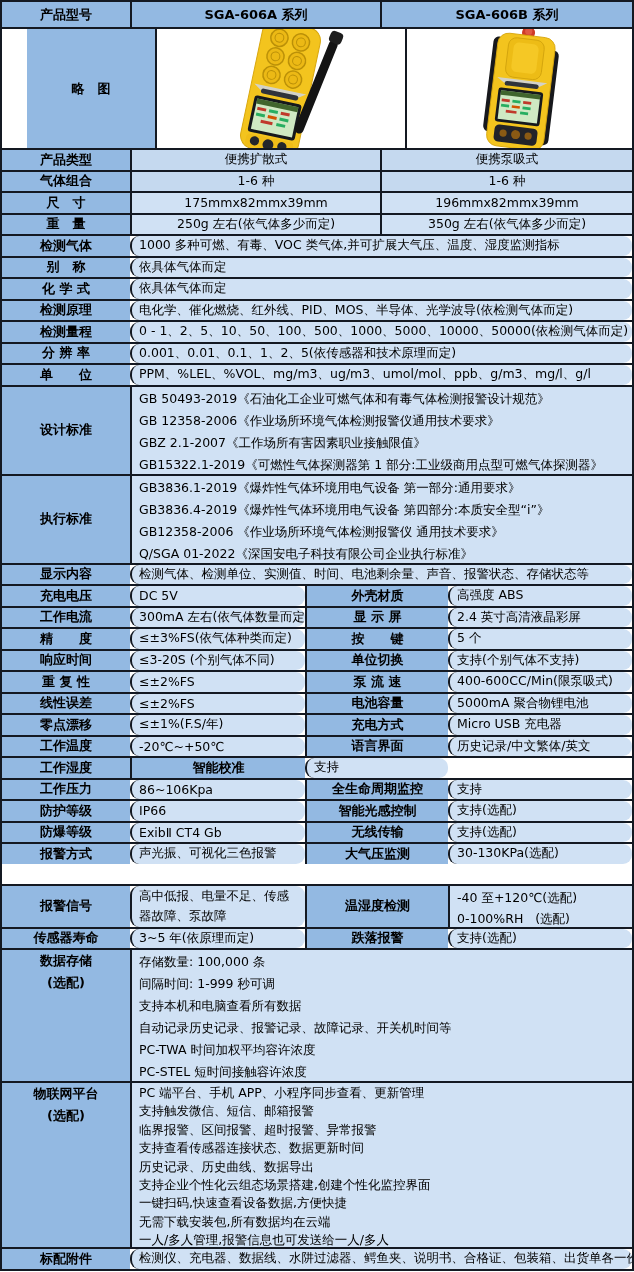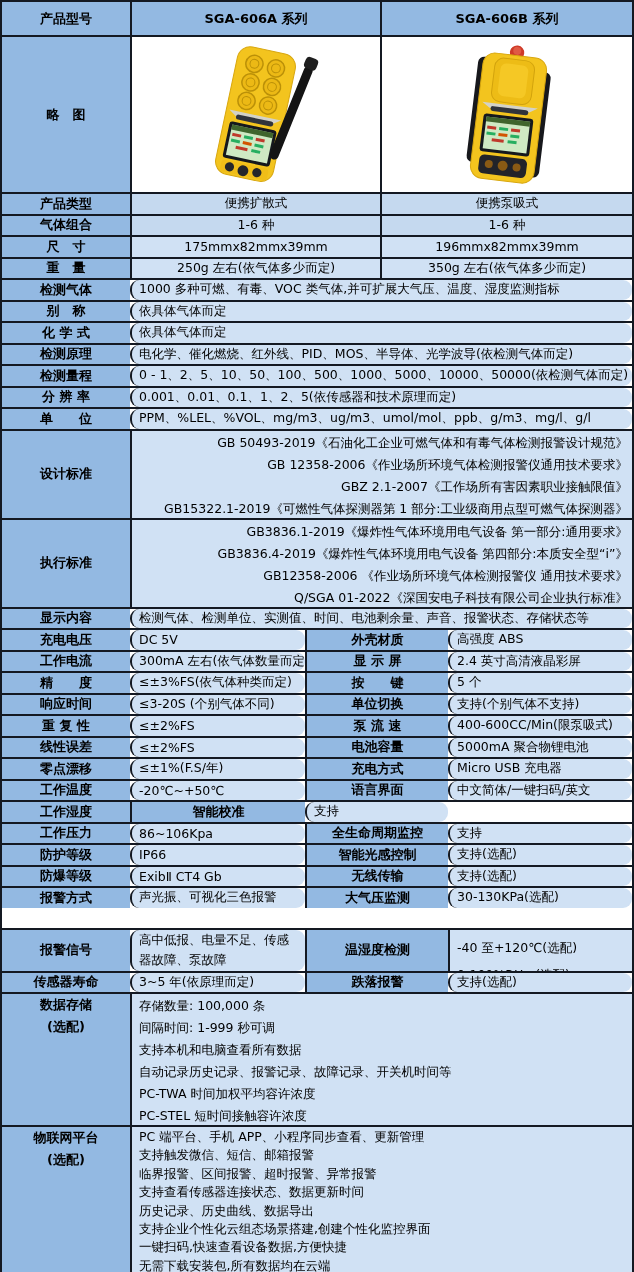--- a/index.html
+++ b/index.html
@@ -11,41 +11,41 @@
   *{box-sizing:border-box;}
   body{margin:0;background:#fff;width:634px;color:#000;
        font-family:"DejaVu Sans","Liberation Sans",sans-serif;}
   .tbl{width:634px;border:2px solid var(--bd);}
   .row{display:grid;}
   .row + .row{border-top:2px solid var(--bd);}
   .g1{grid-template-columns:128px 1fr;}
   .g2{grid-template-columns:128px 250px 1fr;}
   .g4{grid-template-columns:128px 175px 143px 1fr;}
   .r21{height:21.5px;}
-  .h25{height:33px;}
-  .h145{height:157px;}
+  .h25{height:25px;}
+  .h145{height:121px;padding-left:25px;}
   .h89{height:89px;}
   .h43{height:43px;margin-top:20px;}
   .h133{height:133px;}
   .h166{height:166px;}
   .c{display:flex;align-items:center;overflow:hidden;}
   .c + .c{border-left:2px solid var(--bd);}
   .lb{justify-content:center;background:var(--lbl);font-weight:bold;
       font-size:13px;text-align:center;white-space:pre;}
   .vc{justify-content:center;background:var(--val);font-size:12.5px;white-space:pre;}
   .va{justify-content:flex-start;padding-left:7px;padding-right:4px;
       background:var(--val);font-size:12.5px;white-space:pre;border-radius:9px;}
   .alt{background:var(--valalt);}
   .white{background:#fff;justify-content:center;}
   .blk{display:block;background:var(--val);padding:1px 4px 0 7px;font-size:12.5px;}
   .line{white-space:pre;}
-  .std .line{line-height:22.2px;text-align:right;}
+  .std .line{line-height:22.2px;}
   .st6 .line{line-height:22.1px;}
   .st9 .line{line-height:18.4px;}
-  .lh20{line-height:20.5px;padding-top:7px;}
+  .lh20{line-height:20.5px;padding-top:1px;}
   .wrap{white-space:normal;line-height:20px;padding-top:0;}
   .col{flex-direction:column;justify-content:flex-start;line-height:22px;}
   .dev{display:block;}
 </style>
 </head>
 <body>
 
 <div class="tbl">
 
   <div class="row g2 h25">
@@ -247,21 +247,21 @@
   <div class="row g4 r21">
     <div class="c lb">零点漂移</div>
     <div class="c va">≤±1%(F.S/年)</div>
     <div class="c lb">充电方式</div>
     <div class="c va">Micro USB 充电器</div>
   </div>
   <div class="row g4 r21">
     <div class="c lb">工作温度</div>
     <div class="c va">-20℃~+50℃</div>
     <div class="c lb">语言界面</div>
-    <div class="c va">中文简体/一键扫码/英文</div>
+    <div class="c va">历史记录/中文繁体/英文</div>
   </div>
   <div class="row g4 r21">
     <div class="c lb">工作湿度</div>
     <div class="c lb">智能校准</div>
     <div class="c va">支持</div>
   </div>
   <div class="row g4 r21">
     <div class="c lb">工作压力</div>
     <div class="c va">86~106Kpa</div>
     <div class="c lb">全生命周期监控</div>

